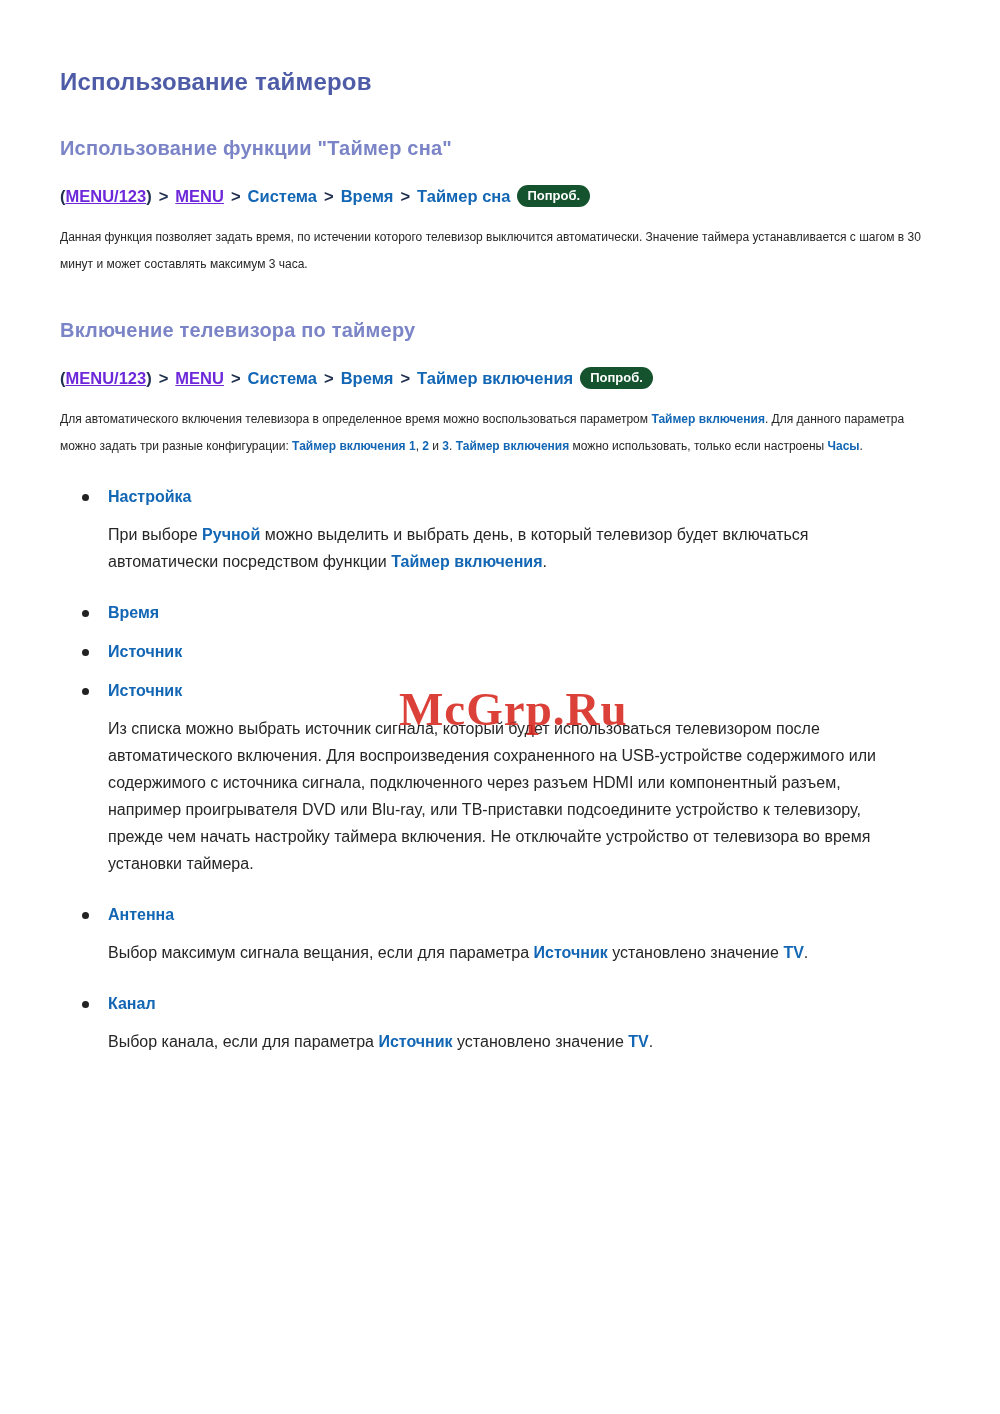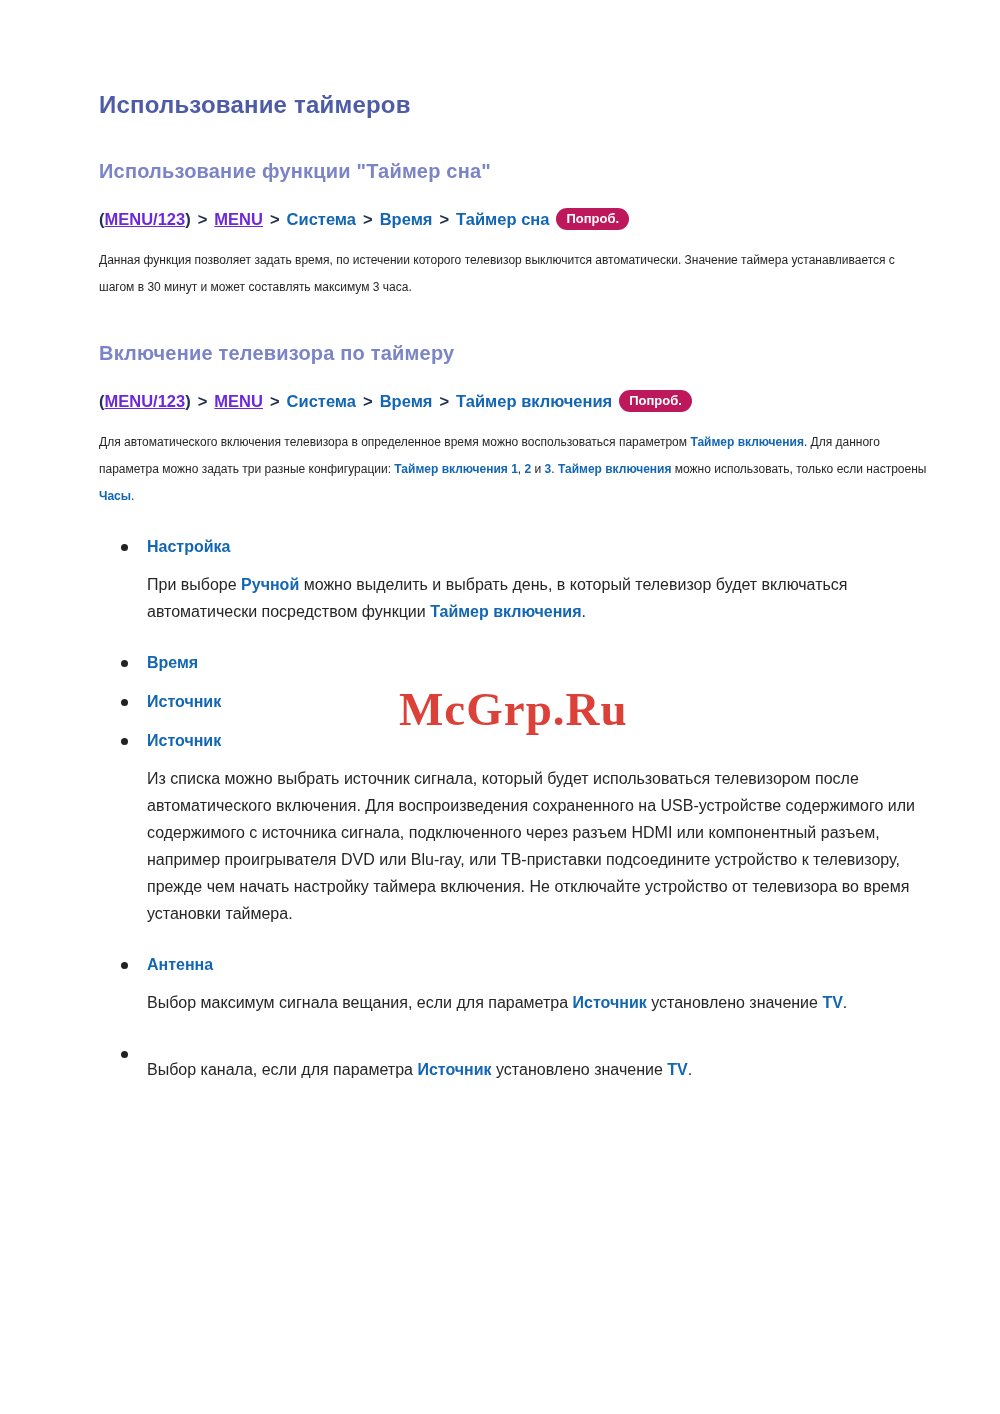--- a/index.html
+++ b/index.html
@@ -4,23 +4,22 @@
 <style>
   html,body{margin:0;padding:0;}
   body{
     width:1000px;height:1414px;
     background:#ffffff;
     font-family:"Liberation Sans", sans-serif;
     position:relative;
     overflow:hidden;
   }
   .page{
-    padding:68px 70px 0 99px;
+    padding:68px 70px 0 60px;
     position:relative;
-    margin-top:23px;
   }
   .content{max-width:862px;}
   h1.page-title{
     font-size:24px;line-height:28px;
     font-weight:700;
     color:#4e5ba6;
     margin:0 0 40px 0;
     letter-spacing:0.2px;
   }
   h2.section-heading{
@@ -43,21 +42,21 @@
   .section{margin:0;}
   .section + .section{margin-top:40px;}
   
   .seg-plain{color:#262626;text-align:center;}
   .seg-term{color:#1266b4;font-weight:700;}
   .seg-blue{color:#1266b4;font-weight:700;}
   .seg-teal{color:#6d28d9;font-weight:700;text-decoration:underline;}
   .seg-dark{color:#20304e;font-weight:700;}
   .seg-chev{color:#20304e;font-weight:700;margin:0 7px;}
   .seg-badge{
-    background:#be185d;color:#ffffff;
+    background:#14532d;color:#ffffff;
     font-size:13px;font-weight:700;
     padding:3px 10px 4px 10px;
     border-radius:12px;
     margin-left:7px;
     position:relative;top:-2px;
     white-space:nowrap;
   }
   
   ul.bullet-list{
     list-style:none;
@@ -158,20 +157,21 @@
           <span class="bullet-dot"></span>
           <div class="bullet-body">
             <p class="bullet-label">Антенна</p>
             <p class="bullet-desc"><span class="seg-plain">Выбор максимум сигнала вещания, если для параметра </span><span class="seg-term">Источник</span><span class="seg-plain"> установлено значение </span><span class="seg-term">TV</span><span class="seg-plain">.</span></p>
           </div>
         </li>
 
         <li class="bullet-item">
           <span class="bullet-dot"></span>
           <div class="bullet-body">
+            <p class="bullet-label">Канал</p>
             <p class="bullet-desc"><span class="seg-plain">Выбор канала, если для параметра </span><span class="seg-term">Источник</span><span class="seg-plain"> установлено значение </span><span class="seg-term">TV</span><span class="seg-plain">.</span></p>
           </div>
         </li>
 
       </ul>
     </div>
 
   </div>
 </div>
 

